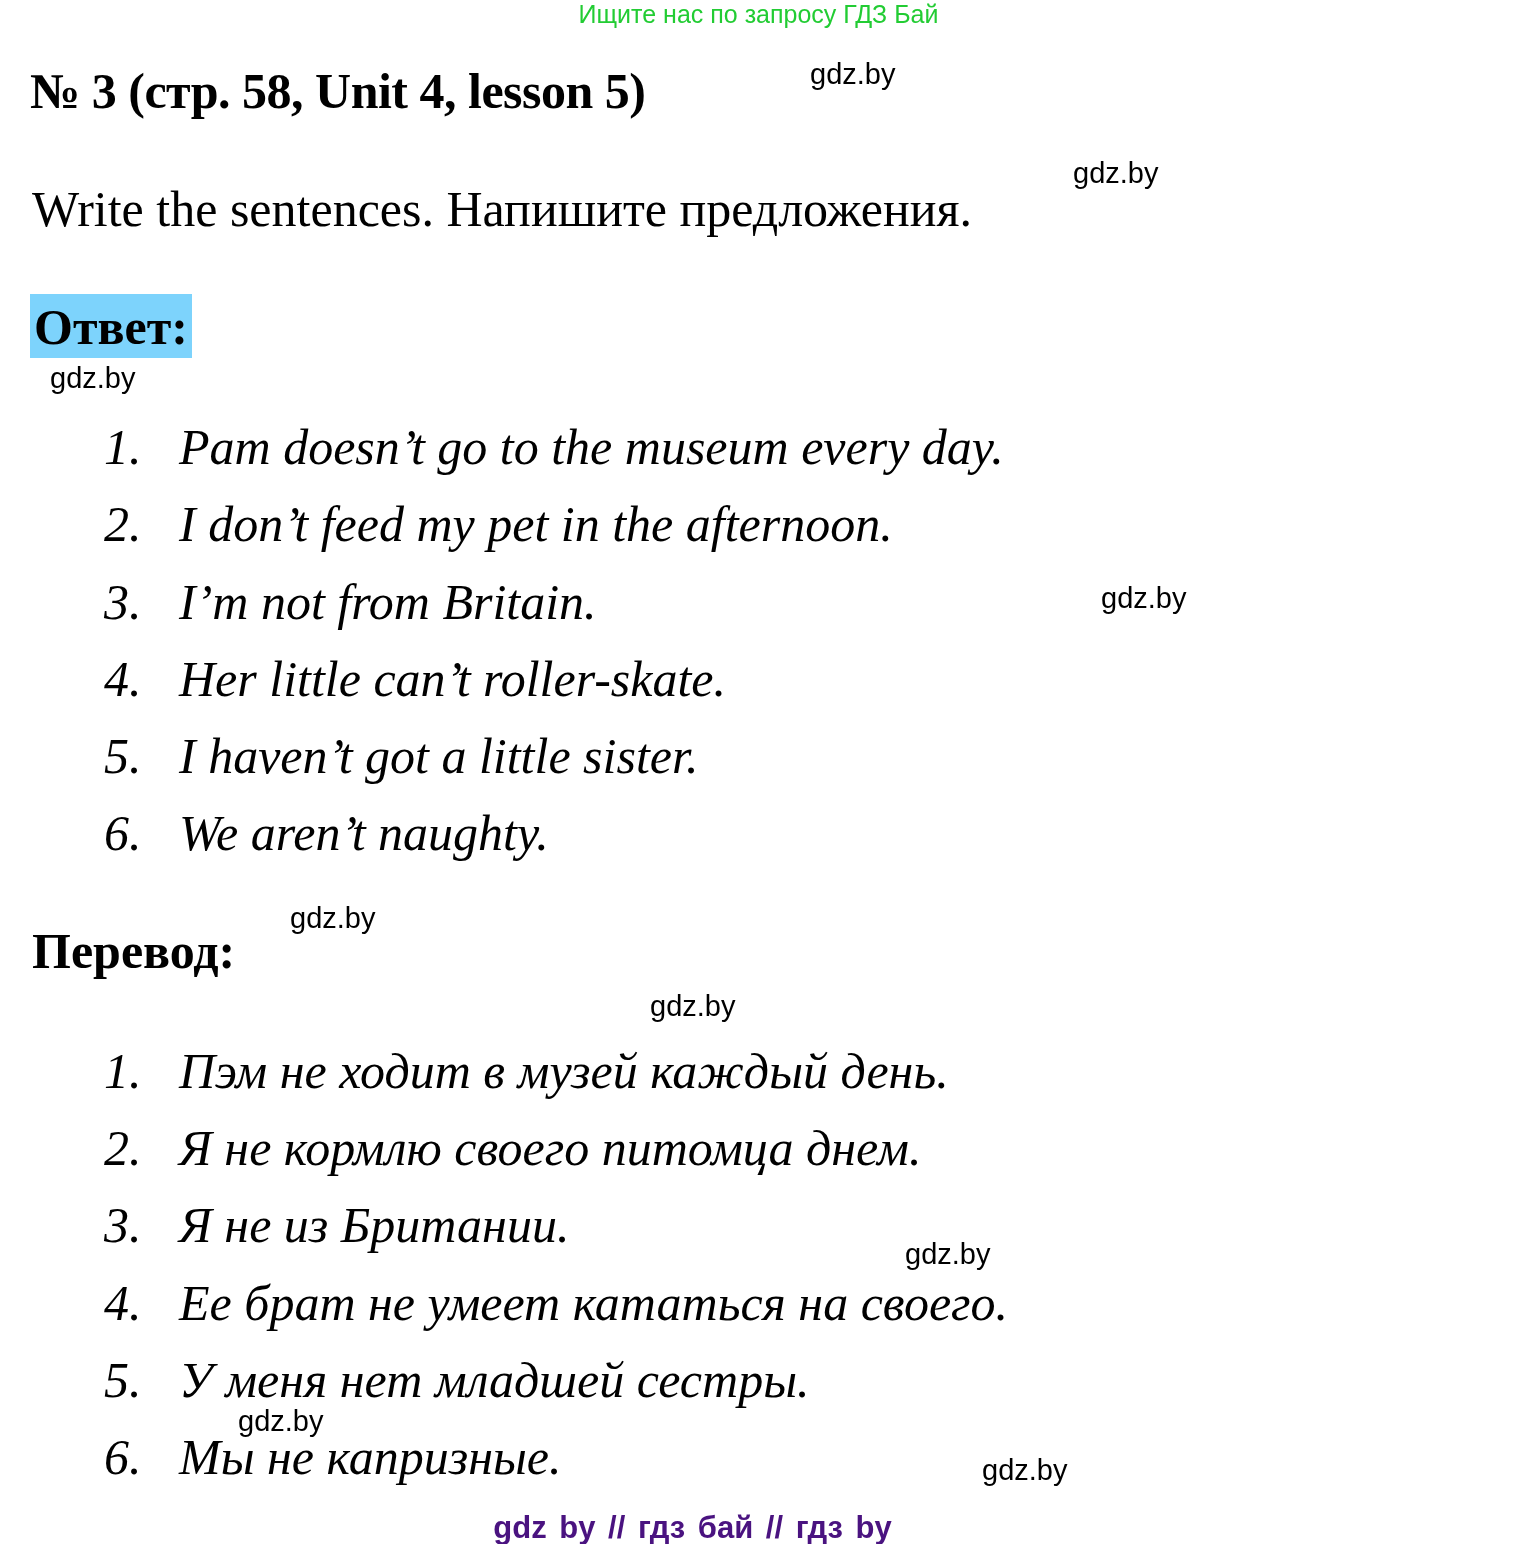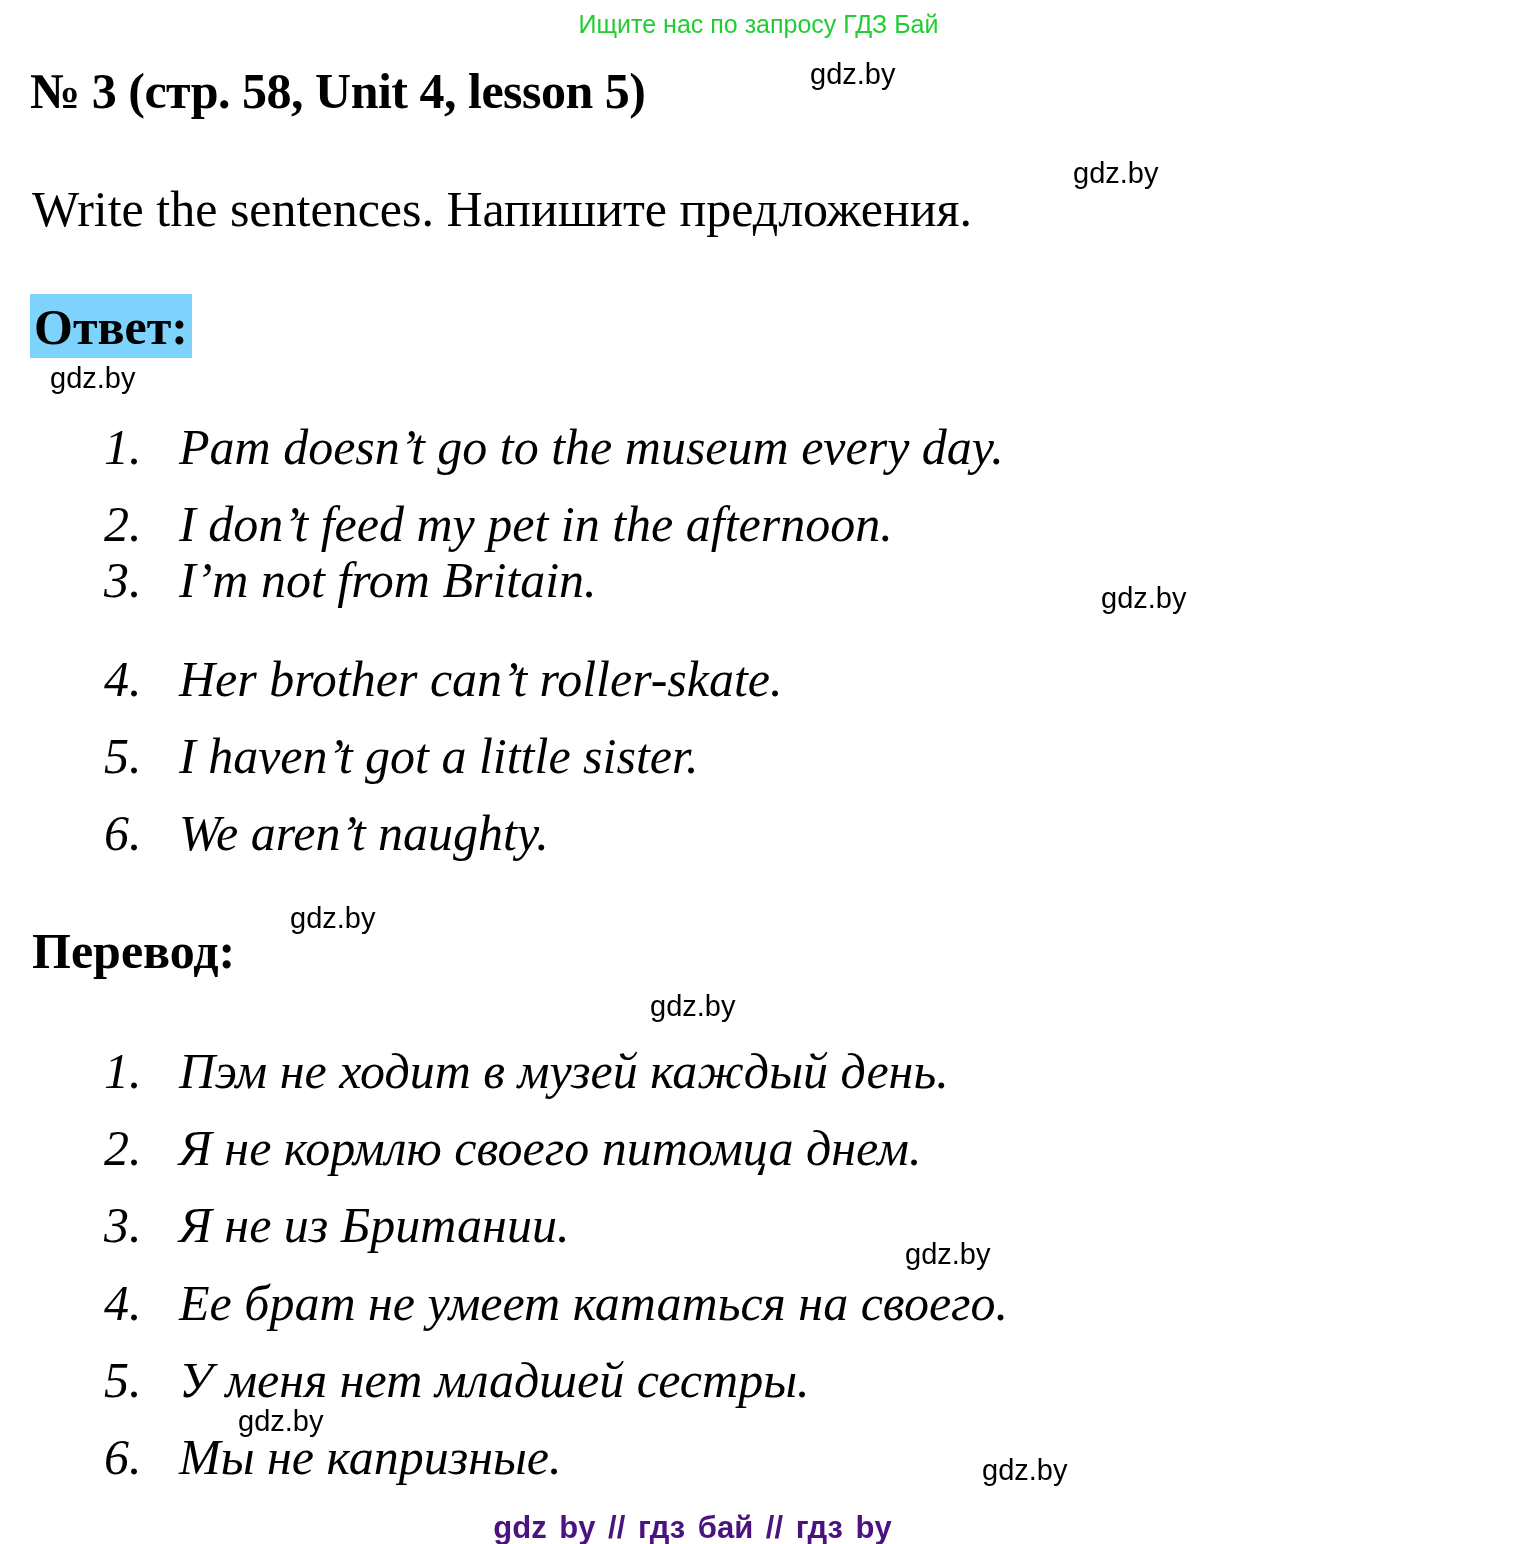--- a/index.html
+++ b/index.html
@@ -1,21 +1,21 @@
 <!DOCTYPE html>
 <html><head>
   <meta charset="utf-8">
   <style>
     html, body { margin: 0; padding: 0; background: #ffffff; }
     body { width: 1517px; height: 1544px; position: relative; overflow: hidden; }
     .serif { font-family: "Liberation Serif", "DejaVu Serif", serif; color: #000; }
     .sans { font-family: "Liberation Sans", "DejaVu Sans", sans-serif; }
     .abs { position: absolute; white-space: nowrap; }
 
-    .top-banner { left: 0; width: 1517px; top: 0; text-align: center; font-size: 25px; color: #22cc33; margin-top: 10px; }
+    .top-banner { left: 0; width: 1517px; top: 0; text-align: center; font-size: 25px; color: #22cc33; }
     .title { left: 30px; top: 62px; font-size: 50px; font-weight: bold; letter-spacing: -0.5px; text-align: right; }
     .instruction { left: 32px; top: 180px; font-size: 50px; }
     .answer-heading { left: 30px; top: 294px; padding: 2px 4px 0 4px; background: #7dd3fc; font-size: 50px; font-weight: bold; line-height: 62px; }
     .translation-heading { left: 32px; top: 922px; font-size: 50px; font-weight: bold; }
 
     .list-item { left: 104px; font-size: 50px; font-style: italic; }
     .list-item .num { display: inline-block; width: 75px; }
 
     .wm { font-size: 29px; color: #000; }
     .footer { left: 0; width: 1385px; top: 1510px; text-align: center; font-size: 31px; color: #4a1380; word-spacing: 4px; font-weight: bold; }
@@ -34,25 +34,25 @@
 <div class="abs serif answer-heading">Ответ:</div>
 <div class="abs sans wm" style="left:50px; top:362px;">gdz.by</div>
 
 <div>
   <div class="abs serif list-item" style="top:418px;">
     <span class="num">1.</span><span>Pam doesn’t go to the museum every day.</span>
   </div>
   <div class="abs serif list-item" style="top:495px;">
     <span class="num">2.</span><span>I don’t feed my pet in the afternoon.</span>
   </div>
-  <div class="abs serif list-item" style="top:551px;">
+  <div class="abs serif list-item" style="top:573px;">
     <span class="num">3.</span><span>I’m not from Britain.</span>
   </div>
   <div class="abs serif list-item" style="top:650px;">
-    <span class="num">4.</span><span>Her brother can’t roller-skate.</span>
+    <span class="num">4.</span><span>Her little can’t roller-skate.</span>
   </div>
   <div class="abs serif list-item" style="top:727px;">
     <span class="num">5.</span><span>I haven’t got a little sister.</span>
   </div>
   <div class="abs serif list-item" style="top:804px;">
     <span class="num">6.</span><span>We aren’t naughty.</span>
   </div>
 </div>
 <div class="abs sans wm" style="left:1101px; top:582px;">gdz.by</div>
 

